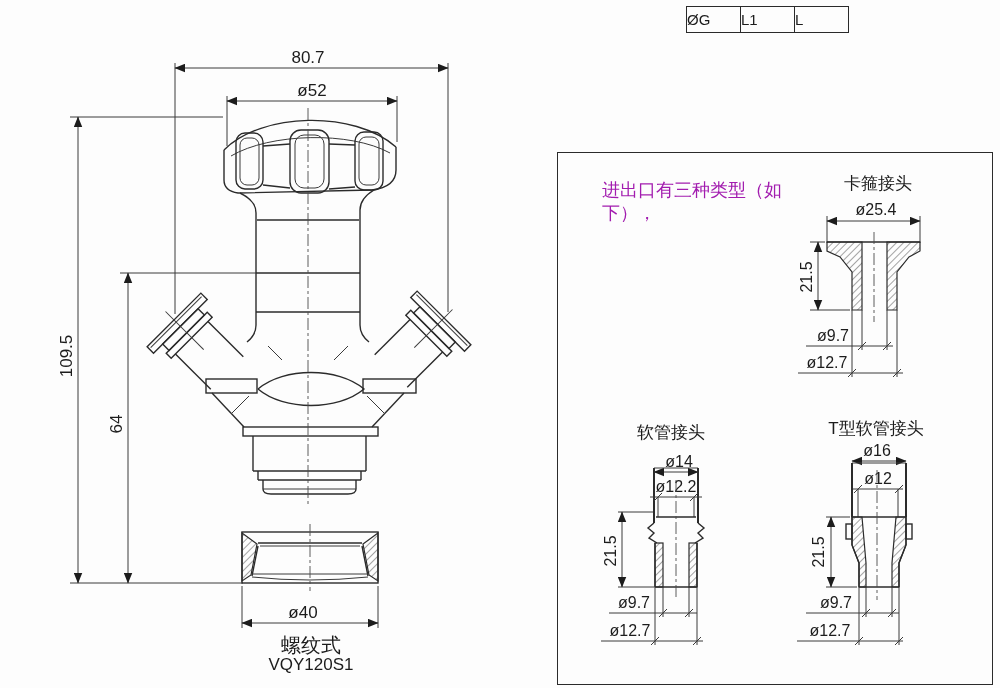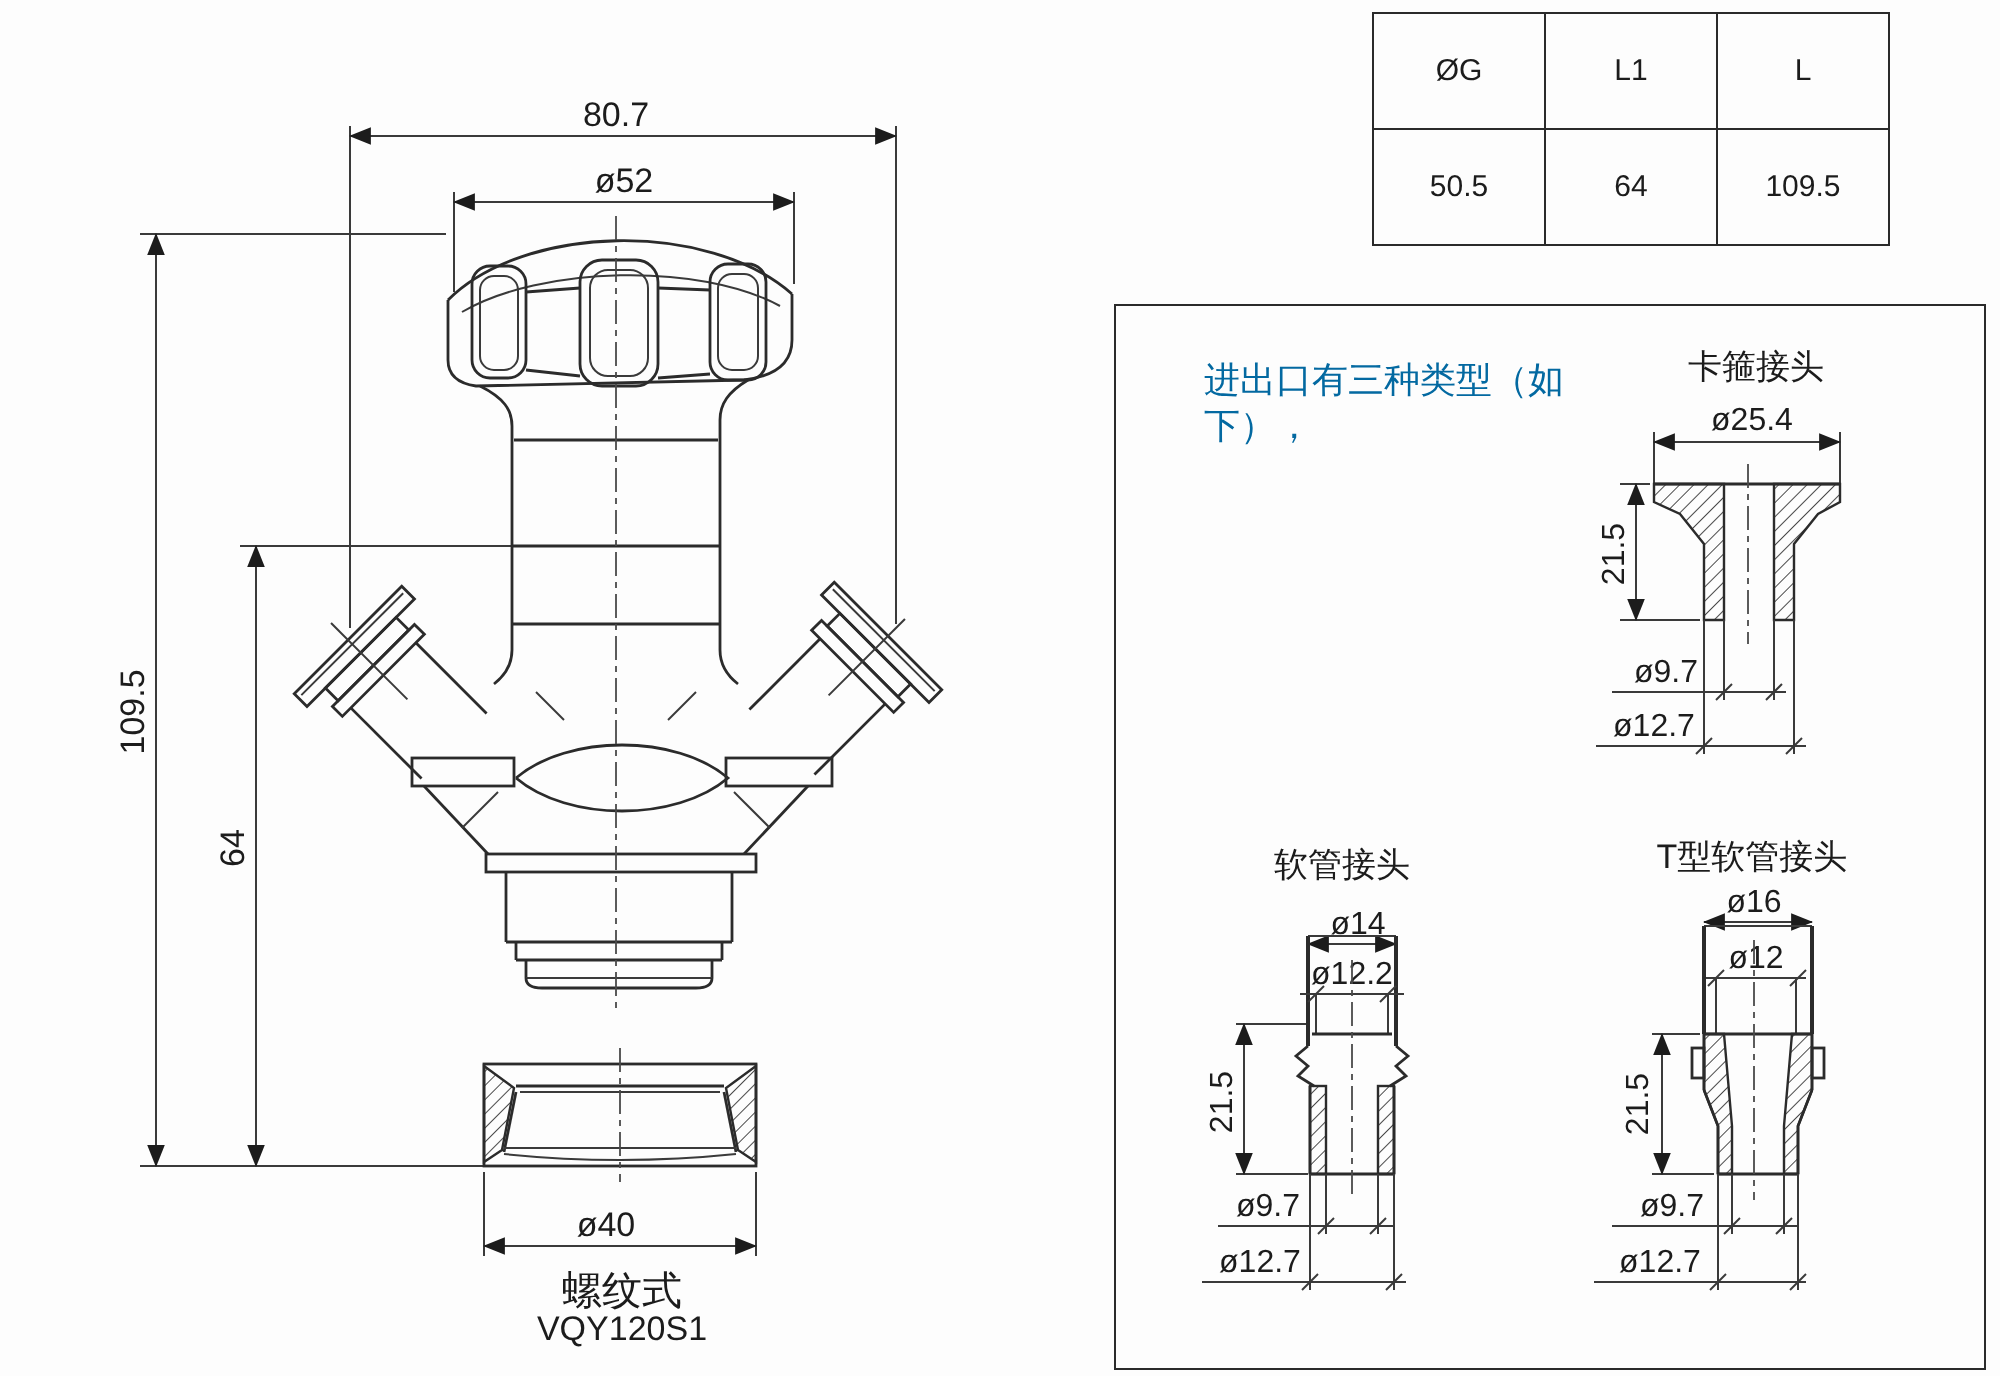--- a/index.html
+++ b/index.html
@@ -20,47 +20,42 @@
   .t16{font-size:16px;text-anchor:middle;}
   .t17{font-size:17px;text-anchor:middle;}
   .t19{font-size:17px;text-anchor:middle;font-weight:500;}
   .t20{font-size:20px;text-anchor:middle;}
   
   .size-table{
     position:absolute;left:686px;top:6px;border-collapse:collapse;
     table-layout:fixed;
   }
   .size-table td{
-    border:1.6px solid #2a2a2a;text-align:center;vertical-align:middle;
-    font-size:15px;width:53px;height:25px;padding:16px;color:#1c1c1c;
+    border:1.6px solid #2a2a2a;text-align:left;vertical-align:middle;
+    font-size:15px;width:53px;height:25px;padding:0;color:#1c1c1c;
   }
   
   .panel{
     position:absolute;left:557px;top:152px;width:434px;height:531px;
     border:1.8px solid #2b2b2b;background:transparent;
   }
   .note{
     position:absolute;left:602px;top:179px;width:200px;
-    font-size:18px;line-height:23px;color:#0369a1;
+    font-size:18px;line-height:23px;color:#a21caf;
   }
 </style>
 </head>
 <body>
 
 <table class="size-table">
   <tbody>
       <tr>
     <td>ØG</td>
     <td>L1</td>
     <td>L</td>
-  </tr>
-  <tr>
-    <td>50.5</td>
-    <td>64</td>
-    <td>109.5</td>
   </tr>
 </tbody>
   </table>
 
 <div class="panel"></div>
 
 <div class="note">
   <div>进出口有三种类型（如</div>
   <div>下），</div>
 </div>

